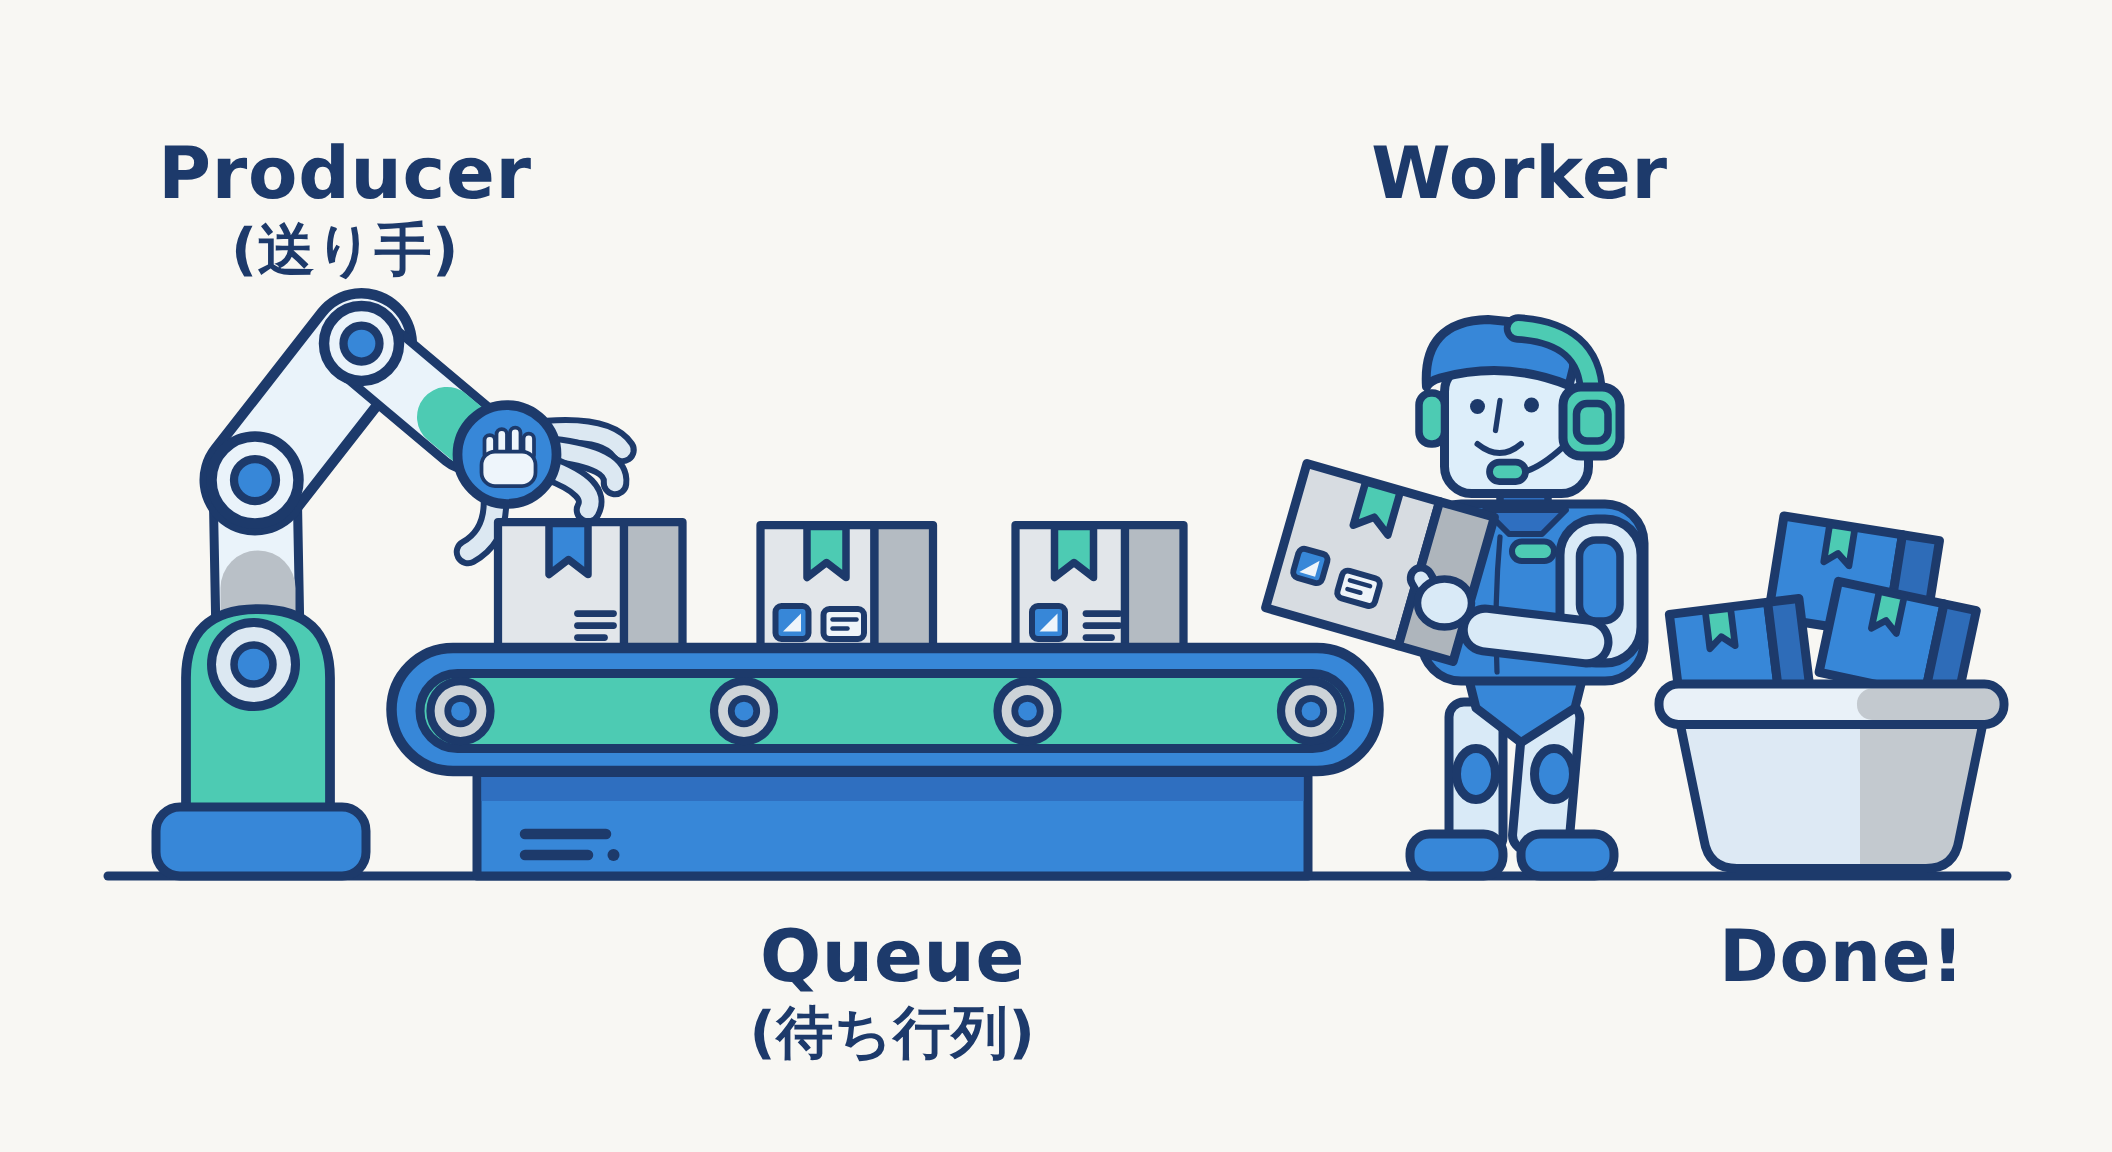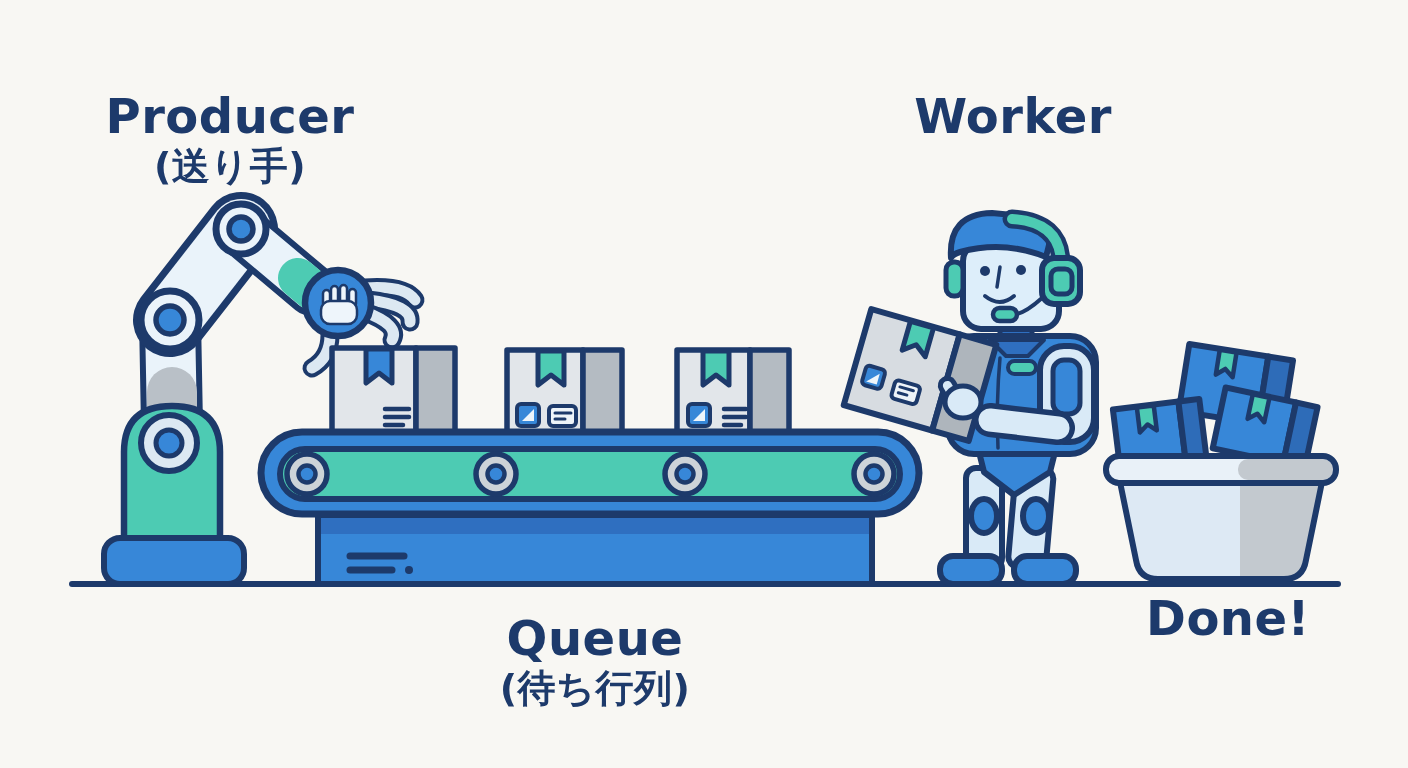--- a/index.html
+++ b/index.html
@@ -232,17 +232,17 @@
 
 <div class="label" style="left:878px; top:90px; width:270px;">
   <span class="t1">Worker</span>
 </div>
 
 <div class="label" style="left:460px; top:612px; width:270px;">
   <span class="t1">Queue</span>
   <span class="t2">(待ち行列)</span>
 </div>
 
-<div class="label" style="left:1093px; top:592px; width:270px;">
+<div class="label" style="left:1093px; top:612px; width:270px;">
   <span class="t1">Done!</span>
 </div>
 
 </div>
 
 </body></html>

